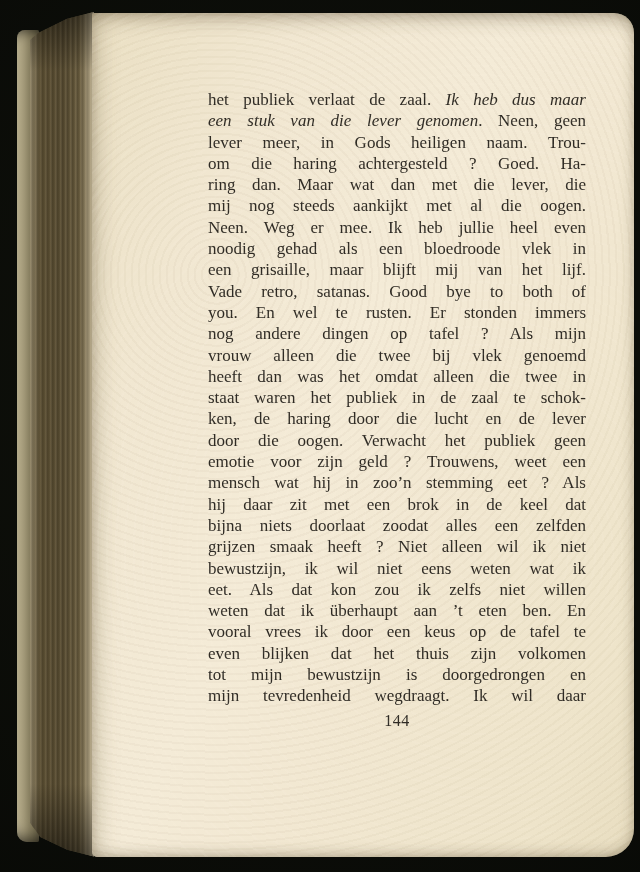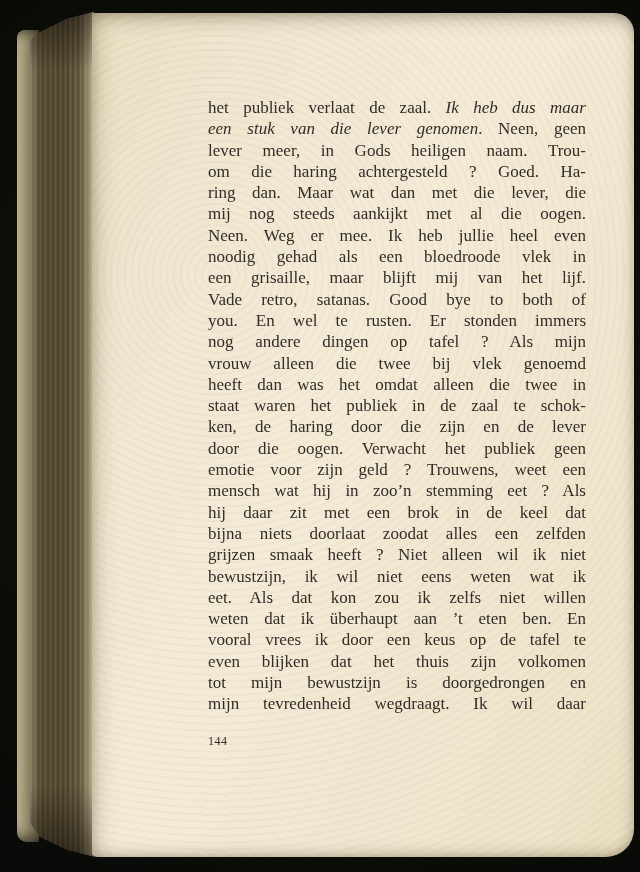--- a/index.html
+++ b/index.html
@@ -51,34 +51,34 @@
   }
   
   .book-page::after{
     content:"";position:absolute;inset:0;border-radius:inherit;pointer-events:none;
     background-image:
       repeating-radial-gradient(circle at 23% 31%, rgba(120,100,60,.05) 0 2px, transparent 2px 7px),
       repeating-radial-gradient(circle at 71% 64%, rgba(255,252,240,.07) 0 2px, transparent 2px 9px);
     opacity:.8;
   }
   .text-block{
-    position:absolute;left:116px;top:84px;width:378px;
+    position:absolute;left:116px;top:76px;width:378px;
     color:var(--ink);
     font-size:17px;
   }
   .line{
     height:21.3px;line-height:21.3px;
     text-align:justify;text-align-last:justify;
     white-space:normal;
   }
   .line em{font-style:italic;}
   .page-number{
-    margin-top:17px;
-    font-size:12px;line-height:18px;
-    text-align:left;color:var(--ink);
+    margin-top:5px;
+    font-size:16px;line-height:18px;
+    text-align:center;color:var(--ink);
     letter-spacing:.5px;
   }
 </style>
 </head>
 <body>
 
 <div class="scene">
   <div class="cover-edge"></div>
   <div class="page-stack"></div>
   <div class="book-page">
@@ -92,21 +92,21 @@
           <div class="line">mij nog steeds aankijkt met al die oogen.</div>
           <div class="line">Neen. Weg er mee. Ik heb jullie heel even</div>
           <div class="line">noodig gehad als een bloedroode vlek in</div>
           <div class="line">een grisaille, maar blijft mij van het lijf.</div>
           <div class="line">Vade retro, satanas. Good bye to both of</div>
           <div class="line">you. En wel te rusten. Er stonden immers</div>
           <div class="line">nog andere dingen op tafel ? Als mijn</div>
           <div class="line">vrouw alleen die twee bij vlek genoemd</div>
           <div class="line">heeft dan was het omdat alleen die twee in</div>
           <div class="line">staat waren het publiek in de zaal te schok-</div>
-          <div class="line">ken, de haring door die zijn en de lever</div>
+          <div class="line">ken, de haring door die lucht en de lever</div>
           <div class="line">door die oogen. Verwacht het publiek geen</div>
           <div class="line">emotie voor zijn geld ? Trouwens, weet een</div>
           <div class="line">mensch wat hij in zoo’n stemming eet ? Als</div>
           <div class="line">hij daar zit met een brok in de keel dat</div>
           <div class="line">bijna niets doorlaat zoodat alles een zelfden</div>
           <div class="line">grijzen smaak heeft ? Niet alleen wil ik niet</div>
           <div class="line">bewustzijn, ik wil niet eens weten wat ik</div>
           <div class="line">eet. Als dat kon zou ik zelfs niet willen</div>
           <div class="line">weten dat ik überhaupt aan ’t eten ben. En</div>
           <div class="line">vooral vrees ik door een keus op de tafel te</div>

